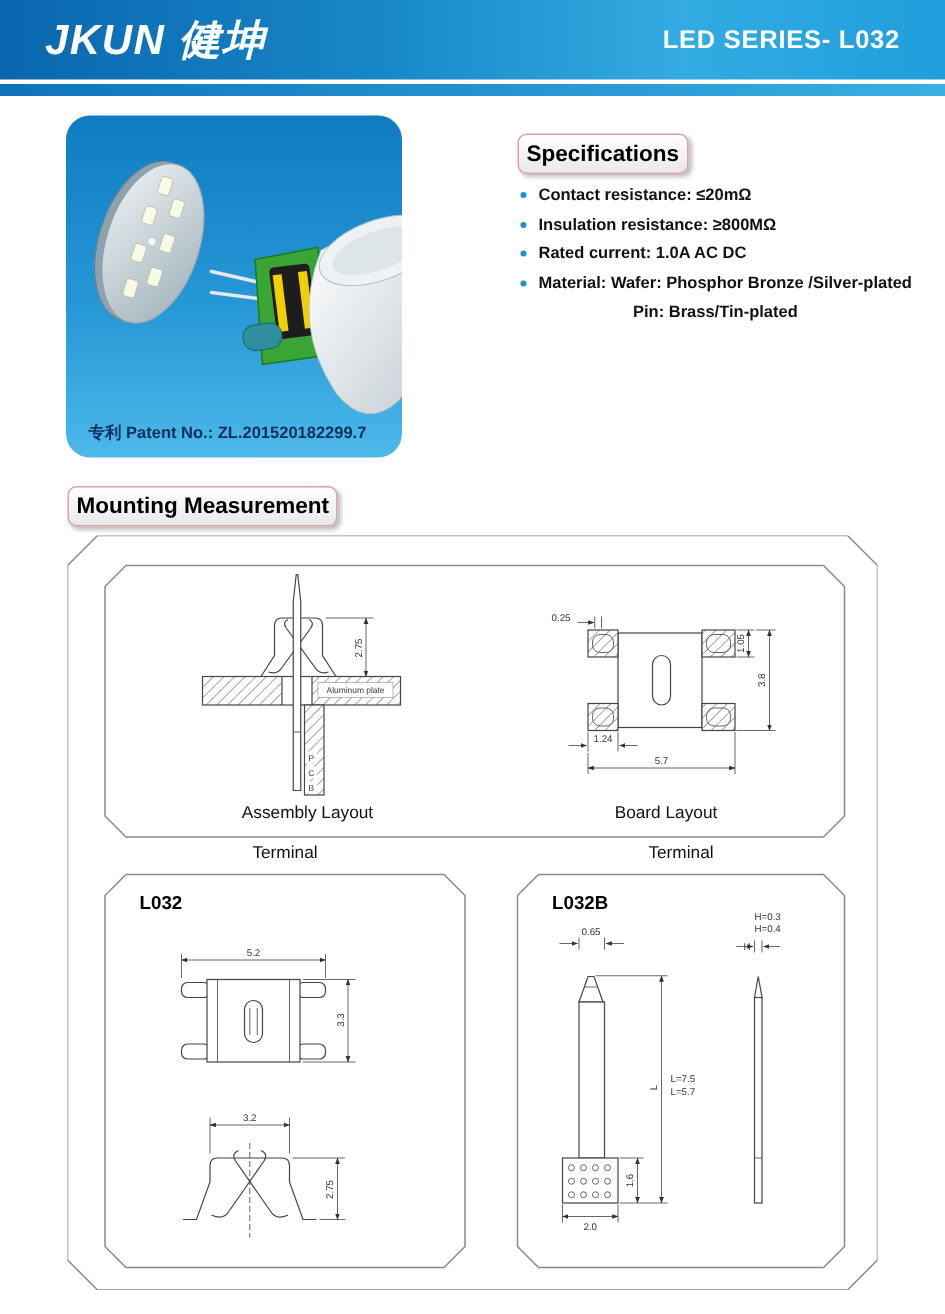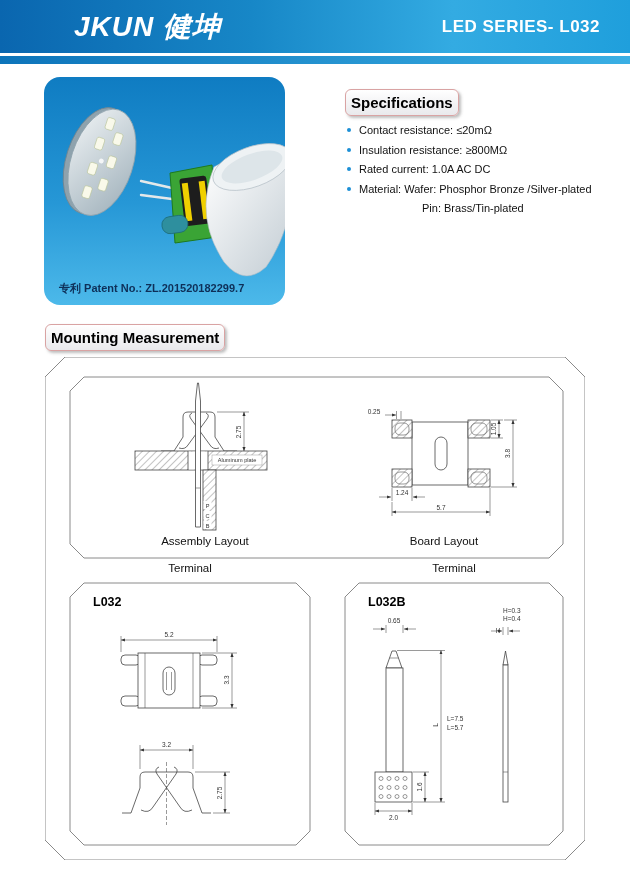--- a/index.html
+++ b/index.html
@@ -4,45 +4,45 @@
 <style>
   html,body{margin:0;padding:0;background:#fff;}
   .page{position:relative;width:630px;height:876px;background:#ffffff;
         font-family:"Liberation Sans",sans-serif;overflow:hidden;}
 
   
   .header{position:absolute;left:0;top:0;width:630px;height:53px;
           background:linear-gradient(90deg,#0a66af 0%,#1787c7 40%,#33abe2 72%,#1f9fdc 100%);
           display:flex;align-items:center;justify-content:space-between;
           padding:0 30px;box-sizing:border-box;}
-  .logo{color:#fff;font-size:28px;font-weight:bold;font-style:italic;letter-spacing:1px;margin-left:44px;}
+  .logo{color:#fff;font-size:28px;font-weight:bold;font-style:italic;letter-spacing:1px;}
   .series{color:#fff;font-size:17px;font-weight:bold;letter-spacing:.5px;}
   .stripe{position:absolute;left:0;top:56px;width:630px;height:8px;
           background:linear-gradient(90deg,#0d74ba,#3aafe4);}
 
   
-  .product-panel{position:absolute;left:44px;top:77px;width:241px;height:228px;
+  .product-panel{position:absolute;left:44px;top:77px;width:224px;height:228px;
           border-radius:16px;overflow:hidden;
           background:linear-gradient(180deg,#0f7cc2 0%,#2697d6 55%,#4cb9ea 100%);}
   .patent{position:absolute;left:15px;bottom:9px;color:#0e2f58;font-weight:bold;
           font-size:11px;white-space:nowrap;}
 
   
   .title-box{position:absolute;background:linear-gradient(180deg,#ffffff,#e9e9ec);
           border:1px solid #d9a3a3;border-radius:6px;
           box-shadow:2px 2px 3px rgba(110,110,110,.45);
           font-weight:bold;font-size:15px;color:#000;padding:4px 5px;white-space:nowrap;}
   .spec-title{left:345px;top:89px;}
   .mount-title{left:45px;top:324px;}
 
   
   .spec-list{position:absolute;left:346px;top:124px;width:275px;list-style:none;
           margin:0;padding:0;}
   .spec-list li{position:relative;margin:0 0 7px 0;font-size:11px;line-height:12.5px;
-          color:#111;padding-left:13px;}
+          color:#111;padding-left:13px;font-weight:bold;}
   .spec-list li .bullet{position:absolute;left:1px;top:4px;width:4px;height:4px;
           border-radius:50%;background:#1c8fd6;}
   .spec-list li.cont{padding-left:76px;}
 
   
   .mounting-svg{position:absolute;left:45px;top:357px;}
 
   svg text{font-family:"Liberation Sans",sans-serif;}
   .cap{font-size:11.5px;fill:#111;}
   .tlabel{font-size:11.5px;fill:#111;}

